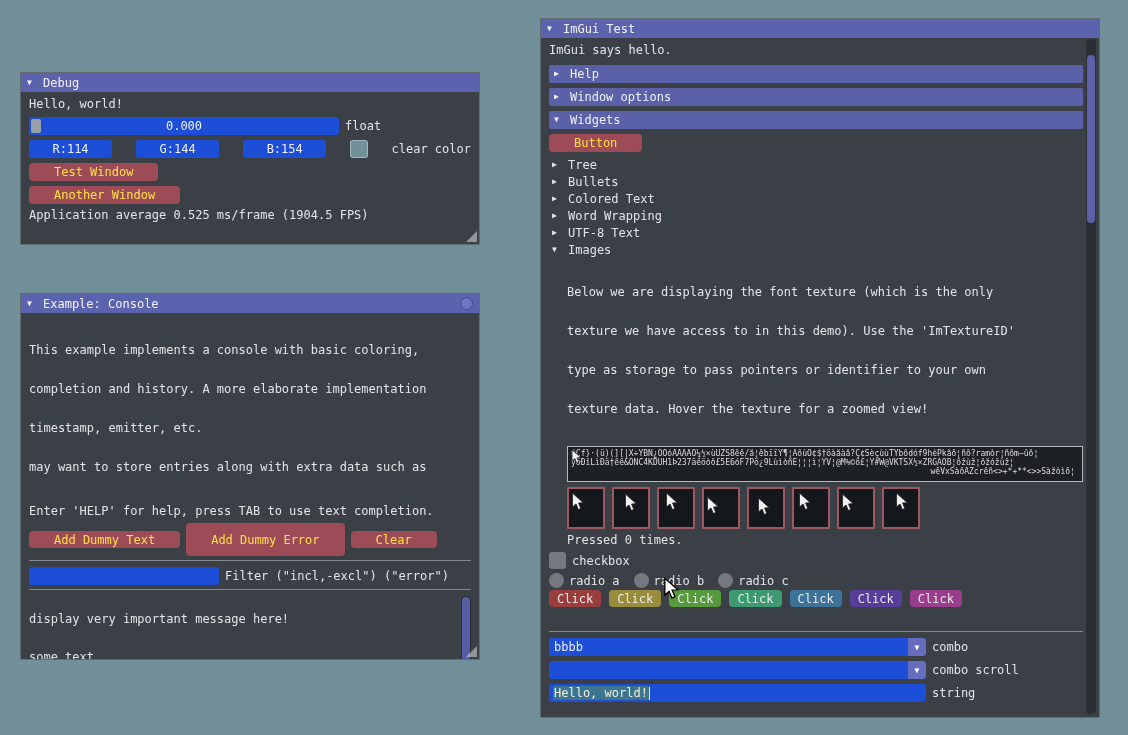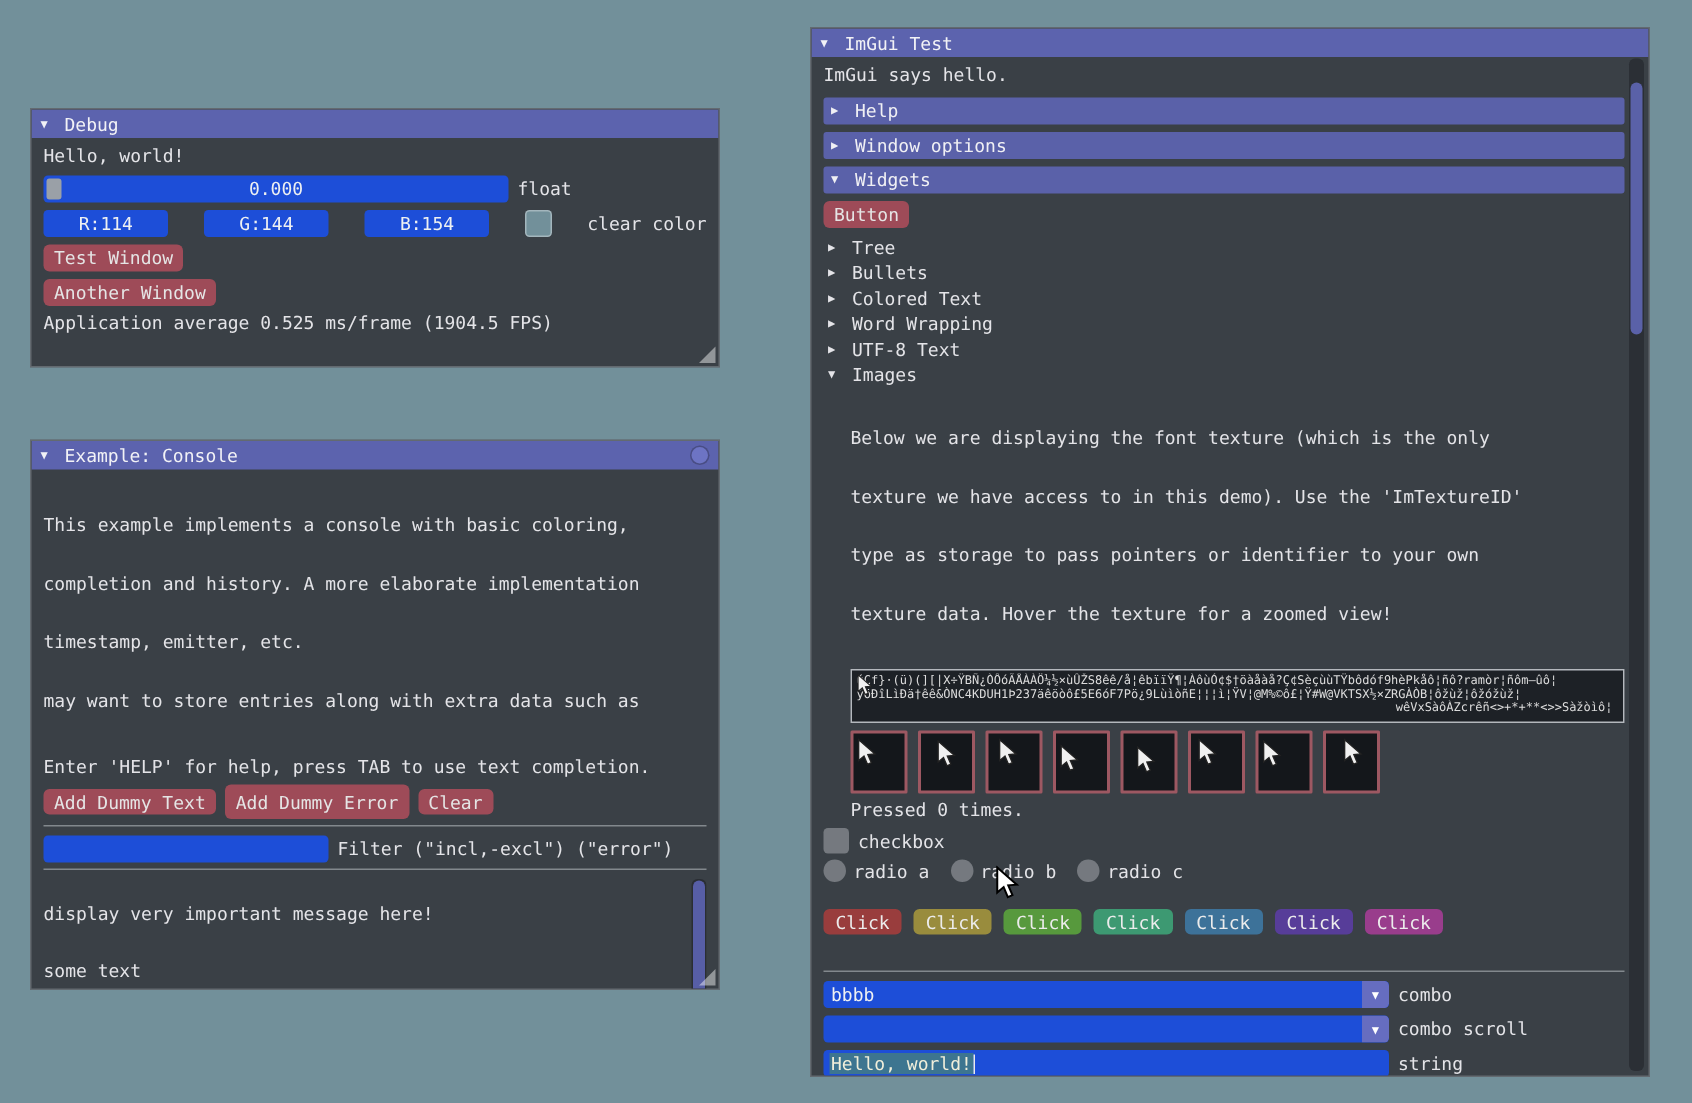--- a/index.html
+++ b/index.html
@@ -14,21 +14,21 @@
   .titlebar{height:19px;background:#5c63ae;display:flex;align-items:center;gap:6px;
     padding:0 6px;color:#f2f2f6}
   .tri{font-size:8px;line-height:1;width:10px;flex:none}
   .content{padding:5px 8px;position:relative}
   .line{line-height:14px;white-space:pre}
   .row{display:flex;align-items:center;gap:6px;margin-bottom:5px}
   .frame{background:#1d4ed8;border-radius:3px;height:18px;display:flex;align-items:center;
     box-sizing:border-box;color:#eef0f2;position:relative;overflow:hidden}
   .fv{padding-left:5px;white-space:pre}
   .btn{background:#9e4b58;border-radius:4px;height:18px;display:inline-flex;align-items:center;
-    padding:0 7px;color:#e5e5e5;white-space:pre;flex:none}
+    padding:0 25px;color:#fde047;white-space:pre;flex:none}
   .sval{position:absolute;left:0;right:0;text-align:center}
   .grab{position:absolute;top:2px;height:14px;background:#9aa0a7;border-radius:2px}
   .cheader{height:18px;background:#5a61a9;border-radius:2px;display:flex;align-items:center;
     gap:6px;padding:0 5px;margin-bottom:5px;color:#f0f0f4}
   .tree-row{display:flex;align-items:center;gap:6px;height:17px;padding-left:3px}
   .para{line-height:13px;white-space:pre}
   .sep{height:1px;background:#9ba0a6;opacity:.75;margin:2px 0 6px 0}
   .combo-btn{position:absolute;right:0;top:0;width:18px;height:18px;background:#666dc0;
     border-radius:0 3px 3px 0;display:flex;align-items:center;justify-content:center;
     font-size:8px;color:#fff}
@@ -124,21 +124,21 @@
   <div class="content">
     <div class="para" style="line-height:13px">
       <div>This example implements a console with basic coloring,</div>
       <div>completion and history. A more elaborate implementation</div>
       <div>timestamp, emitter, etc.</div>
       <div>may want to store entries along with extra data such as</div>
     </div>
     <div class="line" style="margin:4px 0 5px 0">Enter 'HELP' for help, press TAB to use text completion.</div>
     <div class="row" style="gap:6px;margin-bottom:4px">
       <span class="btn" style="height:17px">Add Dummy Text</span>
-      <span class="btn" style="height:23px">Add Dummy Error</span>
+      <span class="btn" style="height:33px">Add Dummy Error</span>
       <span class="btn" style="height:17px">Clear</span>
     </div>
     <div class="sep"></div>
     <div class="row" style="margin-bottom:4px">
       <div class="frame" style="width:190px">
           <span class="fv"></span>
         </div>
       <span class="lbl">Filter ("incl,-excl") ("error")</span>
     </div>
     <div class="sep"></div>
@@ -278,21 +278,21 @@
         </div>
     </div>
 
     <div class="line" style="margin:0 0 5px 18px;line-height:13px">Pressed 0 times.</div>
 
     <div class="row" style="margin-bottom:4px">
       <span class="check"></span>
       <span class="lbl">checkbox</span>
     </div>
 
-    <div class="row" style="gap:14px;margin-bottom:18px">
+    <div class="row" style="gap:14px;margin-bottom:2px">
       <span style="display:inline-flex;align-items:center;gap:5px">
           <span class="radio"></span>
           <span>radio a</span>
         </span>
       <span style="display:inline-flex;align-items:center;gap:5px">
           <span class="radio"></span>
           <span>radio b</span>
         </span>
       <span style="display:inline-flex;align-items:center;gap:5px">
           <span class="radio"></span>

